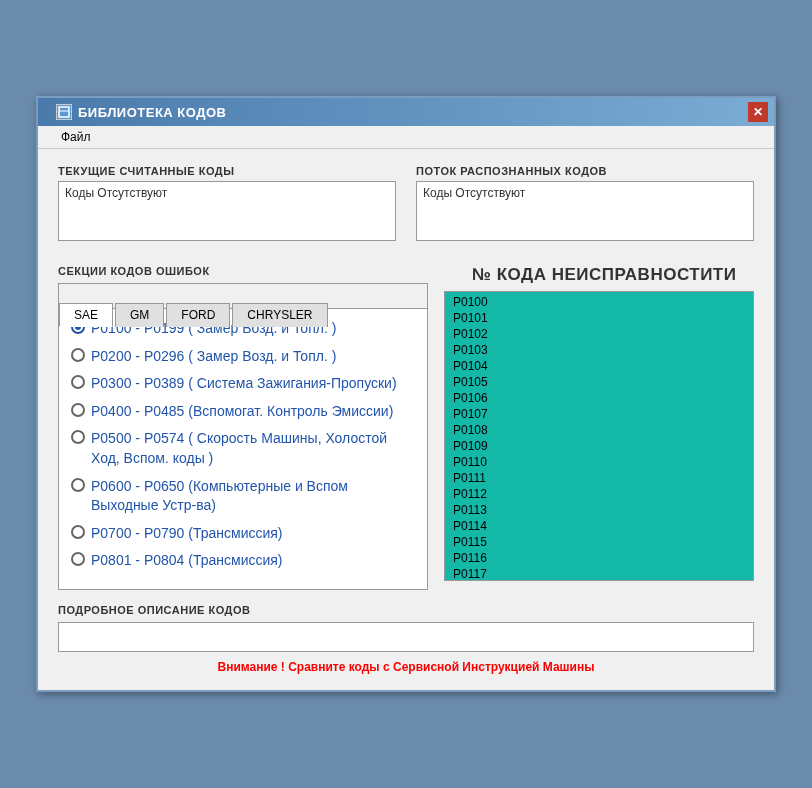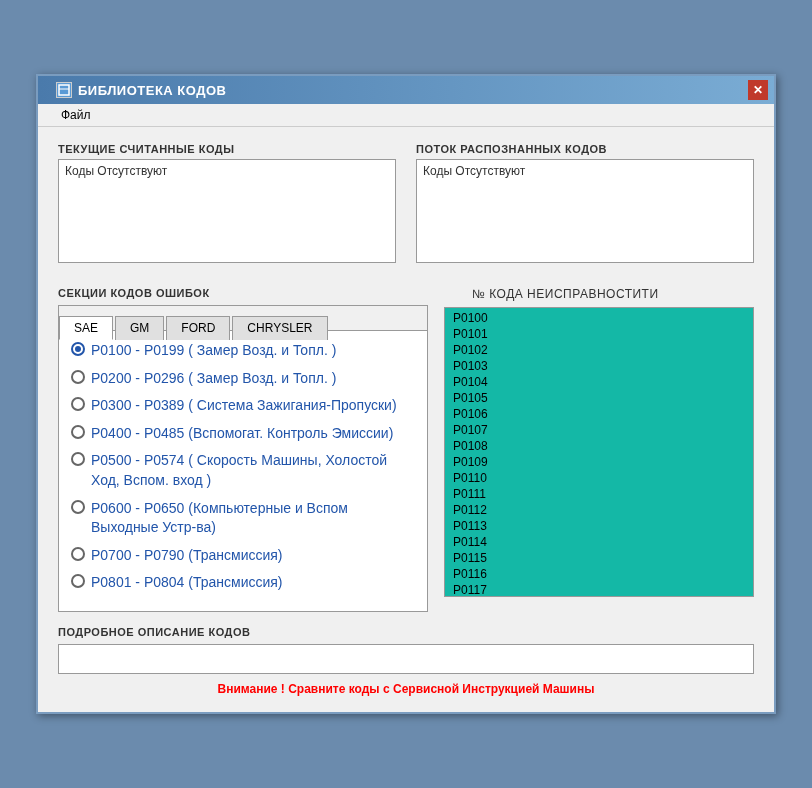--- a/index.html
+++ b/index.html
@@ -88,21 +88,21 @@
     .panel-title {
       font-size: 11px;
       font-weight: bold;
       color: #333;
       margin-bottom: 4px;
       letter-spacing: 0.5px;
     }
     .text-box {
       border: 1px solid #999;
       background: white;
-      height: 104px;
+      height: 60px;
       padding: 4px 6px;
       font-size: 12px;
       color: #333;
       overflow-y: auto;
       width: 100%;
     }
     .middle-section {
       display: flex;
       gap: 16px;
     }
@@ -127,21 +127,21 @@
     }
     .tab {
       padding: 4px 14px;
       border: 1px solid #999;
       border-bottom: none;
       cursor: pointer;
       font-size: 12px;
       background: #e0e0e0;
       margin-right: 2px;
       position: relative;
-      top: 10px;
+      top: 19px;
     }
     .tab.active {
       background: white;
       border-bottom: 1px solid white;
       z-index: 1;
     }
     .tab-content {
       padding: 10px 12px;
       min-height: 260px;
     }
@@ -176,22 +176,22 @@
     }
     .radio-label {
       color: #2255aa;
       font-size: 14px;
       line-height: 1.4;
     }
     .right-section {
       flex: 1;
     }
     .right-section-title {
-      font-size: 12px;
-      font-weight: normal;
+      font-size: 17px;
+      font-weight: bold;
       color: #333;
       margin-bottom: 6px;
       letter-spacing: 0.5px;
       padding-left: 28px;
     }
     .code-list-container {
       border: 1px solid #999;
       background: #14b8a6;
       height: 290px;
       overflow-y: scroll;
@@ -305,21 +305,21 @@
                 <div class="radio-item">
                   <div class="radio-btn"></div>
                   <span class="radio-label">P0300 - P0389 ( Система Зажигания-Пропуски)</span>
                 </div>
                 <div class="radio-item">
                   <div class="radio-btn"></div>
                   <span class="radio-label">P0400 - P0485 (Вспомогат. Контроль Эмиссии)</span>
                 </div>
                 <div class="radio-item">
                   <div class="radio-btn"></div>
-                  <span class="radio-label">P0500 - P0574 ( Скорость Машины, Холостой Ход, Вспом. вход )</span>
+                  <span class="radio-label">P0500 - P0574 ( Скорость Машины, Холостой Ход, Вспом. коды )</span>
                 </div>
                 <div class="radio-item">
                   <div class="radio-btn"></div>
                   <span class="radio-label">P0600 - P0650 (Компьютерные и Вспом Выходные Устр-ва)</span>
                 </div>
                 <div class="radio-item">
                   <div class="radio-btn"></div>
                   <span class="radio-label">P0700 - P0790 (Трансмиссия)</span>
                 </div>
                 <div class="radio-item">

